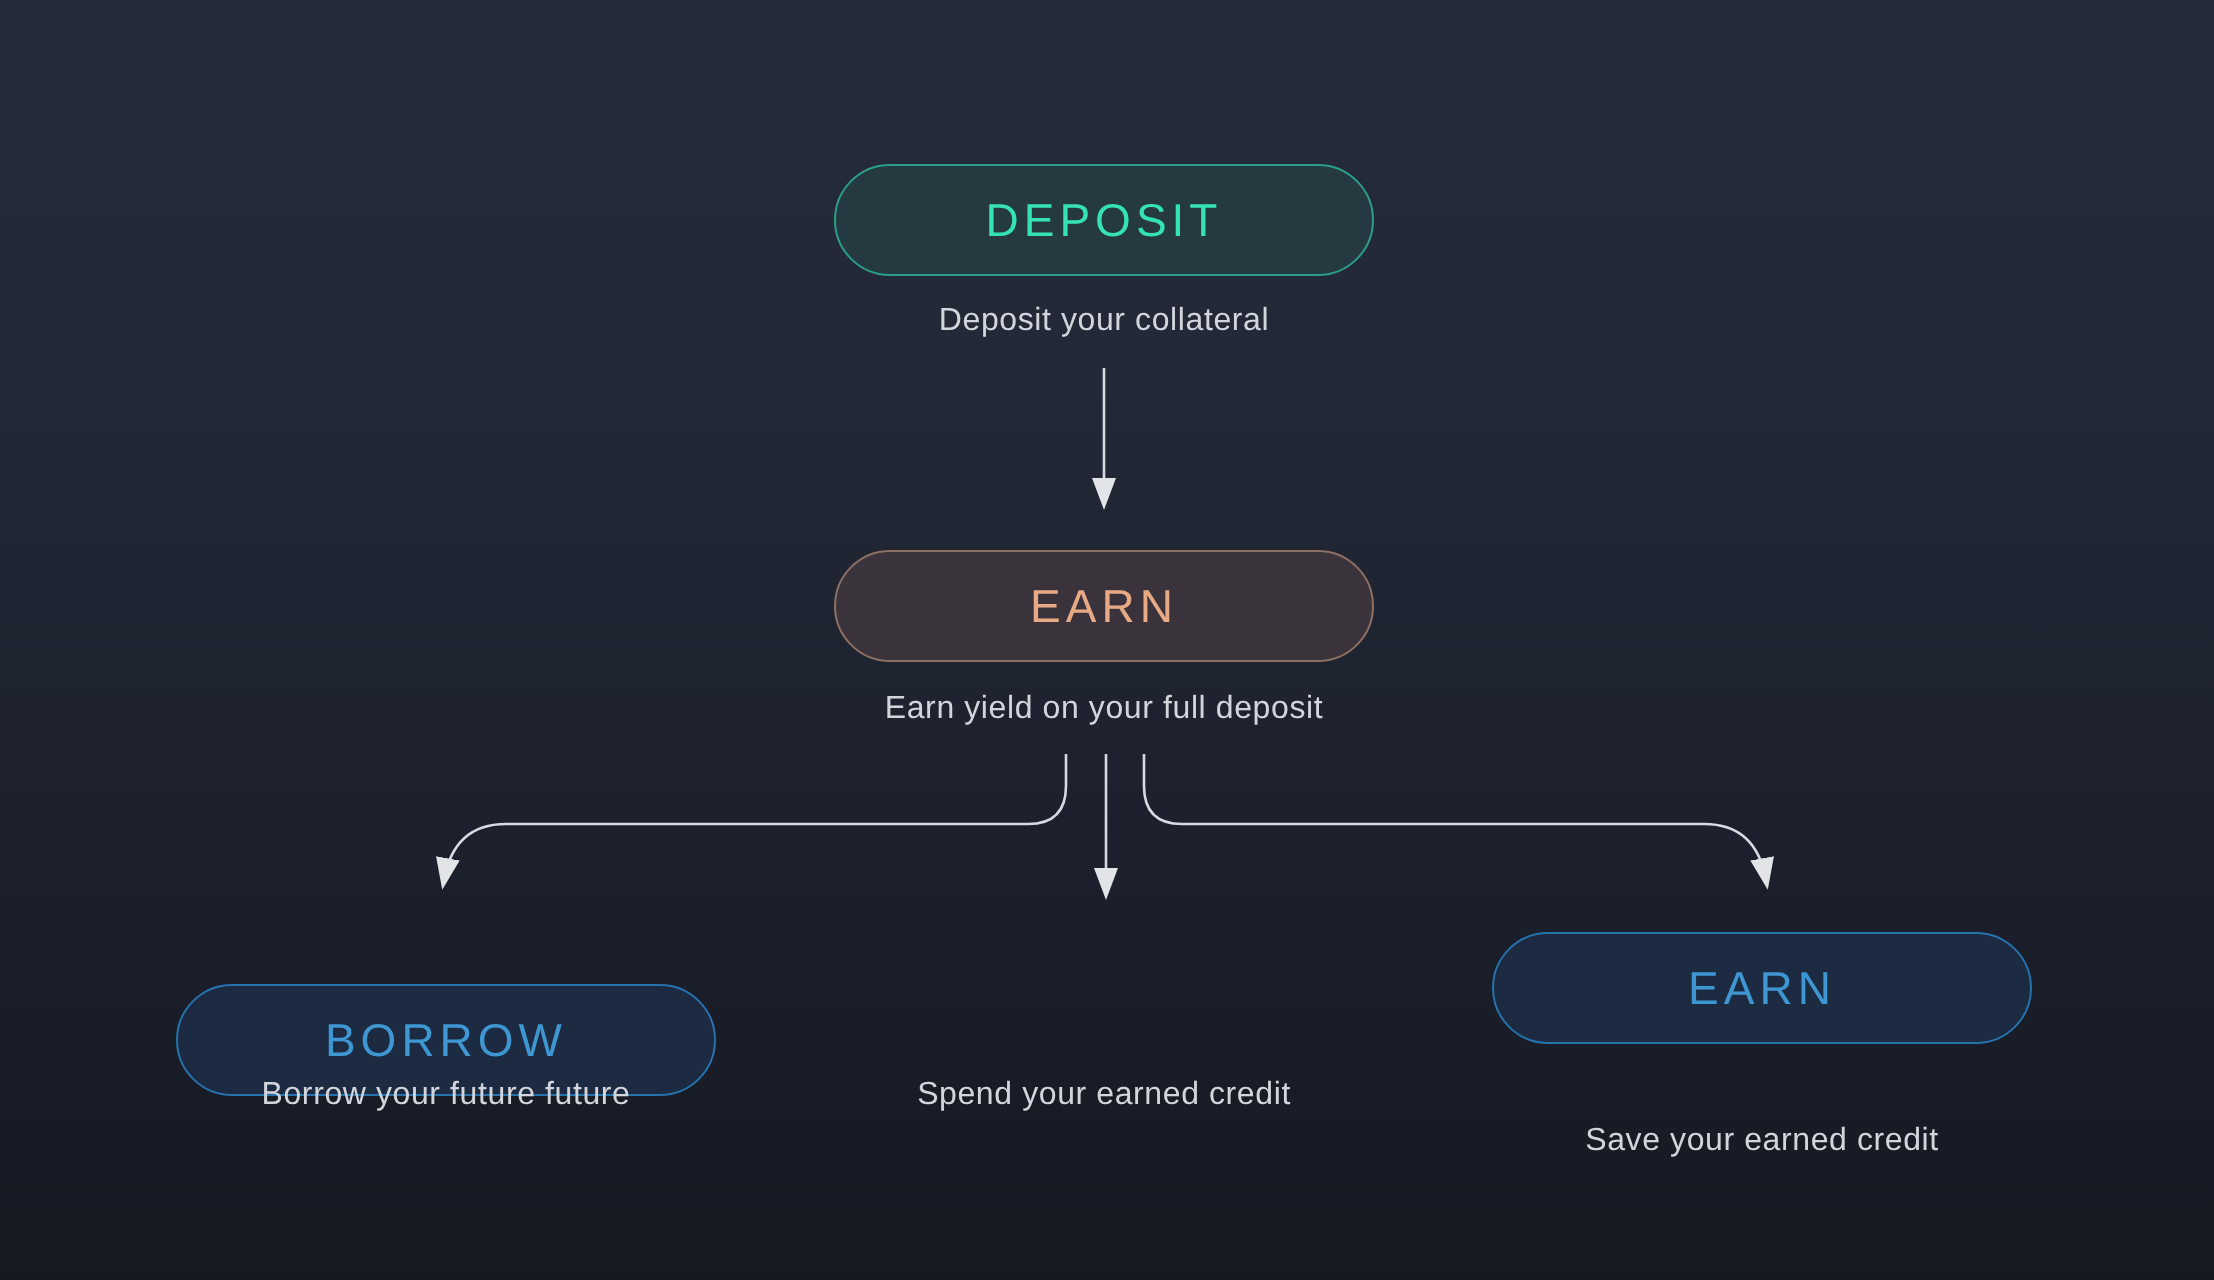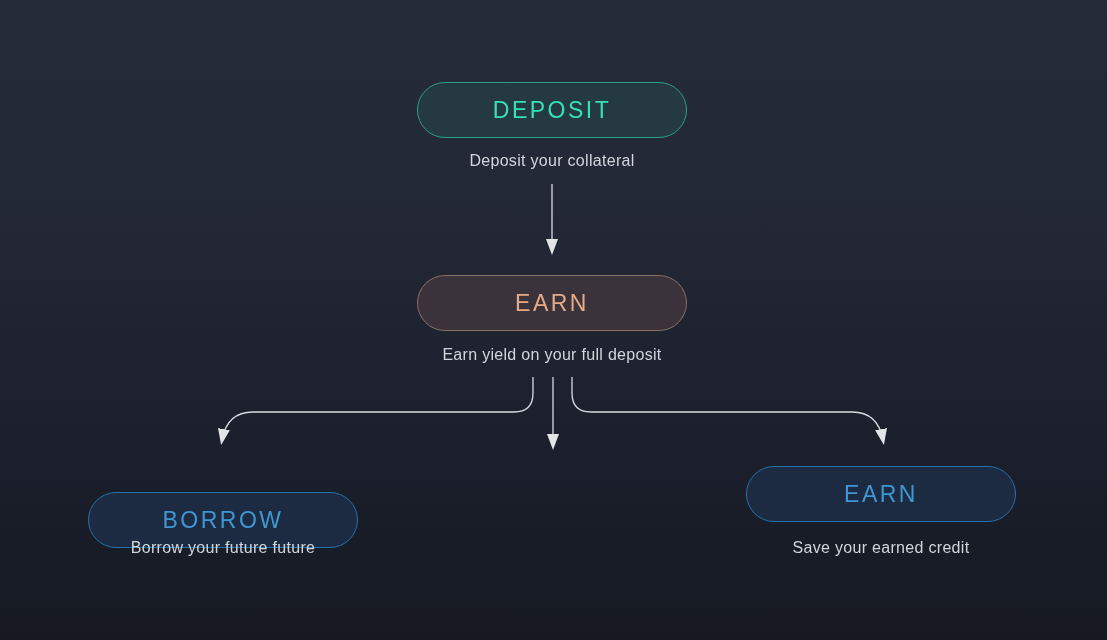--- a/index.html
+++ b/index.html
@@ -49,19 +49,20 @@
   <div class="pill" style="left: 417px; top: 275px; --accent: #e8a985; --border: #8d7064; --fill: #3a333c;">
     <span>EARN</span>
   </div>
   <div class="caption" style="left:382px;top:346px;">Earn yield on your full deposit</div>
 
   <div class="pill" style="left: 88px; top: 466px; margin-top: 26px; --accent: #3e97d3; --border: #2572ad; --fill: #1c2b41;">
     <span>BORROW</span>
   </div>
   <div class="caption" style="left:53px;top:539px;">Borrow your future future</div>
 
+  <div class="caption" style="left:382px;top:539px;">Spend your earned credit</div>
 
   <div class="pill" style="left: 746px; top: 466px; --accent: #3e97d3; --border: #2572ad; --fill: #1c2b41;">
     <span>EARN</span>
   </div>
-  <div class="caption" style="left:711px;top:539px;">Save your earned credit</div>
+  <div class="caption" style="left:711px;top:562px;">Save your earned credit</div>
 
 </div>
 
 </body></html>

